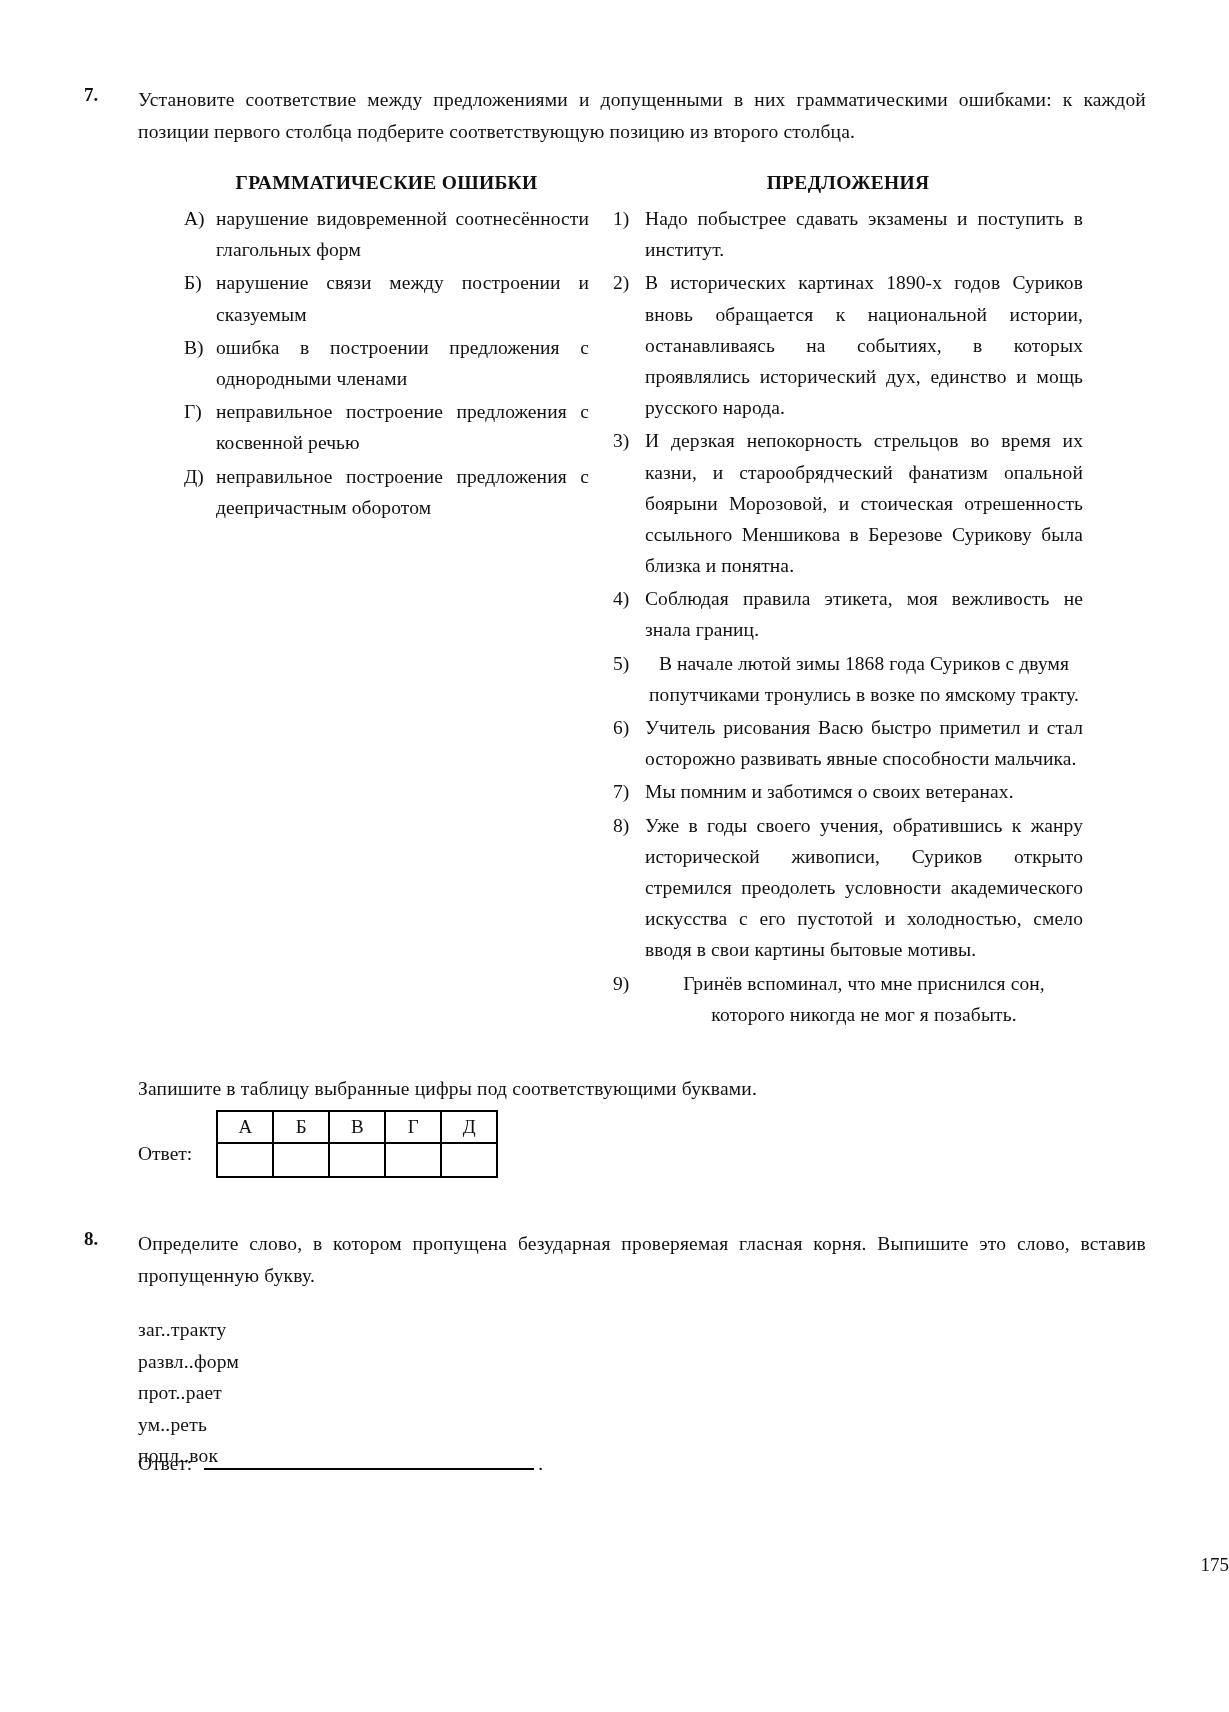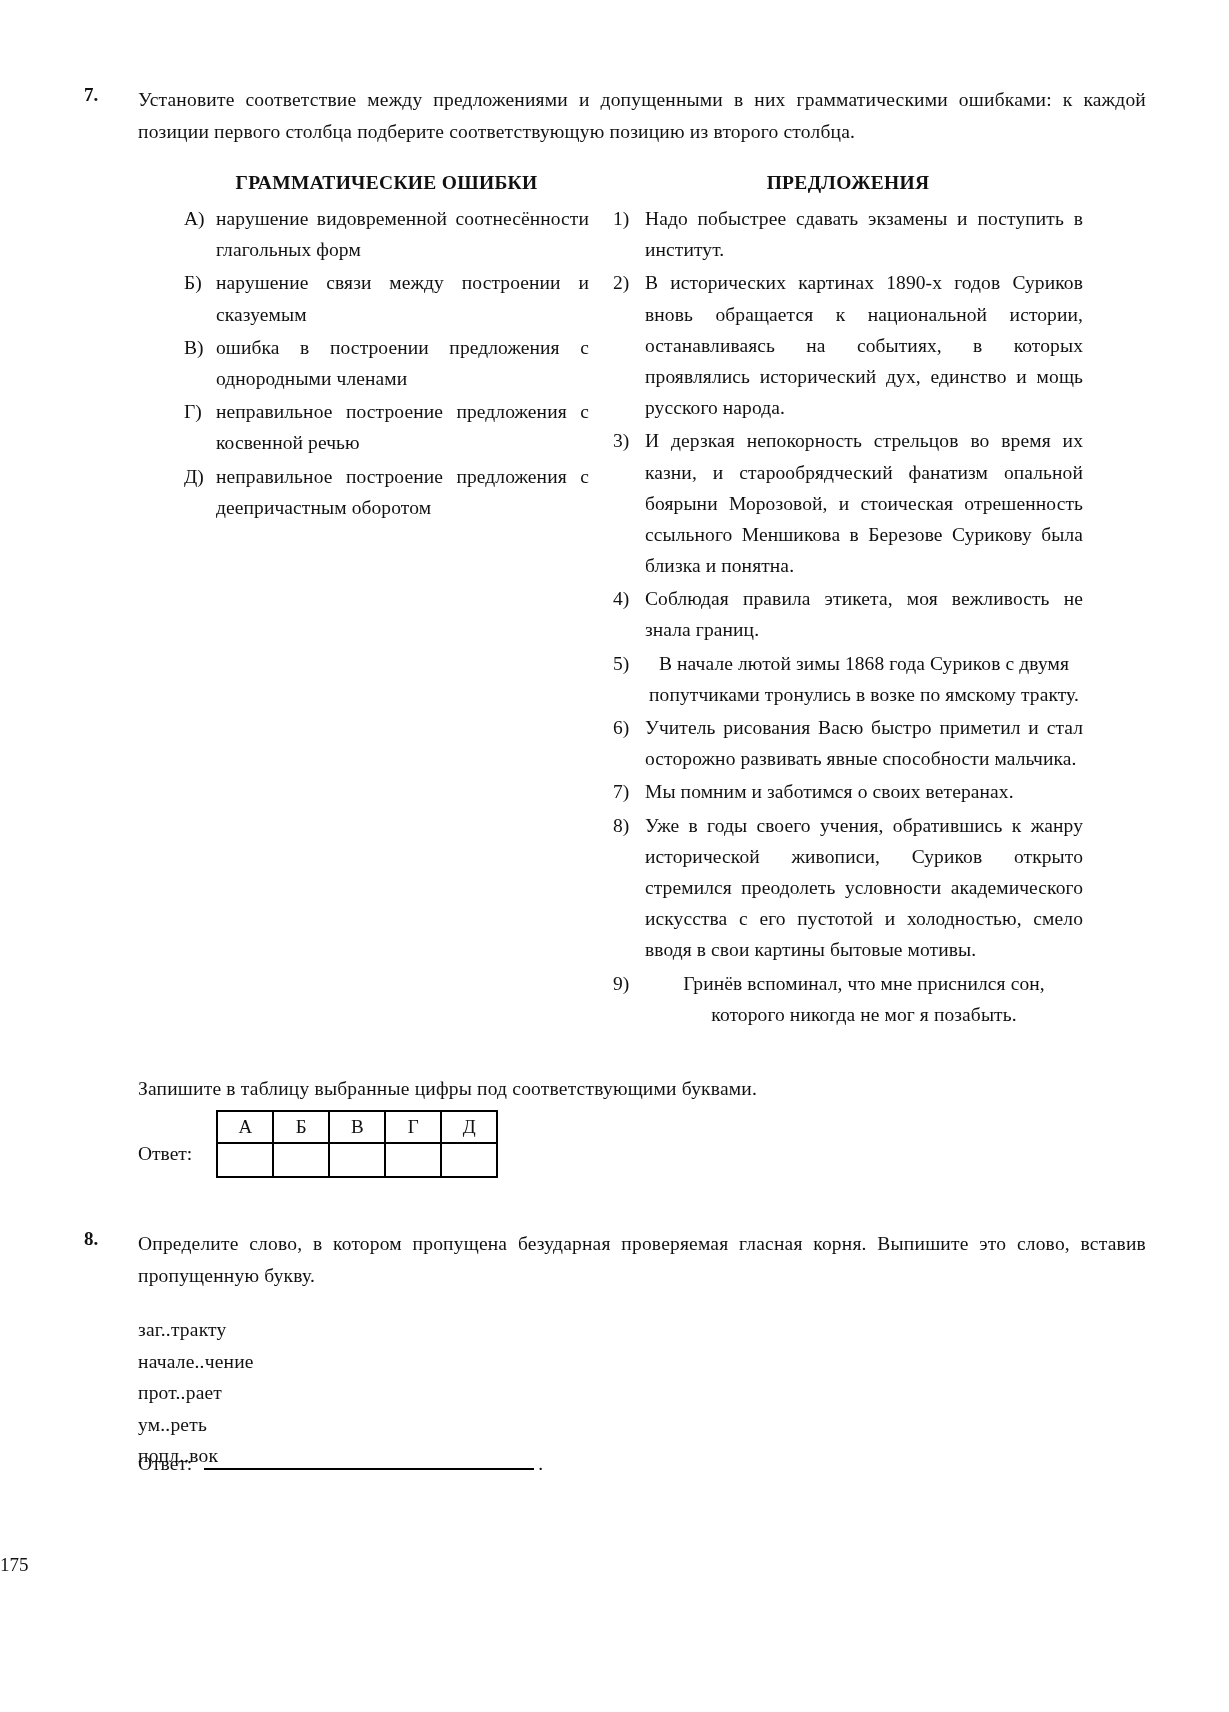--- a/index.html
+++ b/index.html
@@ -151,21 +151,21 @@
     border-bottom: 2px solid #000;
     margin: 0 4px 0 12px;
     height: 16px;
   }
 
   .folio {
     position: absolute;
     left: 0;
     top: 1554px;
     width: 1229px;
-    text-align: left;
+    text-align: right;
     font-size: 19px;
   }
 </style>
 </head>
 <body>
 
 <div class="page">
 
   <div class="task-num" id="task7-num">7.</div>
   <div class="stem" id="task7-stem">Установите соответствие между предложениями и допущенными в них грамматическими ошибками: к каждой позиции первого столбца подберите соответствующую позицию из второго столбца.</div>
@@ -262,21 +262,21 @@
       </tr>
     </tbody>
       </table>
   </div>
 
   <div class="task-num" id="task8-num">8.</div>
   <div class="stem" id="task8-stem">Определите слово, в котором пропущена безударная проверяемая гласная корня. Выпишите это слово, вставив пропущенную букву.</div>
 
   <div class="word-list">
     <div>заг..тракту</div>
-    <div>начале..чение</div>
+    <div>развл..форм</div>
     <div>прот..рает</div>
     <div>ум..реть</div>
     <div>попл..вок</div>
   </div>
 
   <div class="answer-line">
     <span>Ответ:</span>
     <span class="rule"></span>
     <span>.</span>
   </div>

